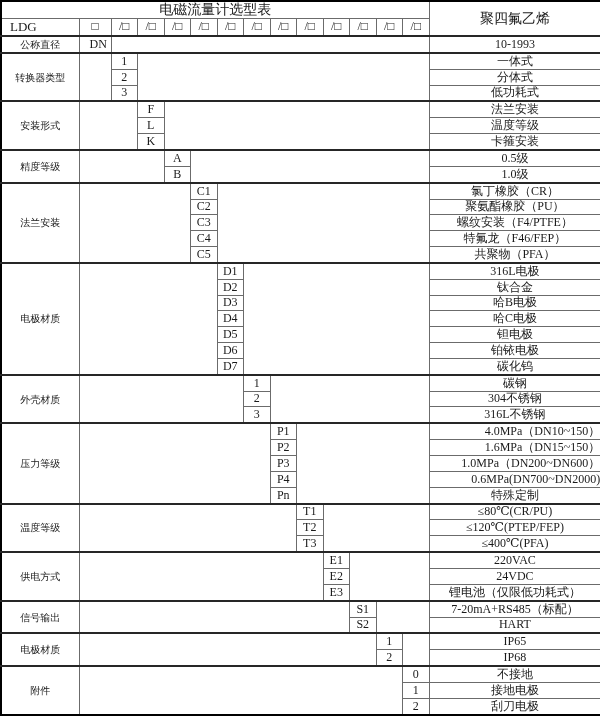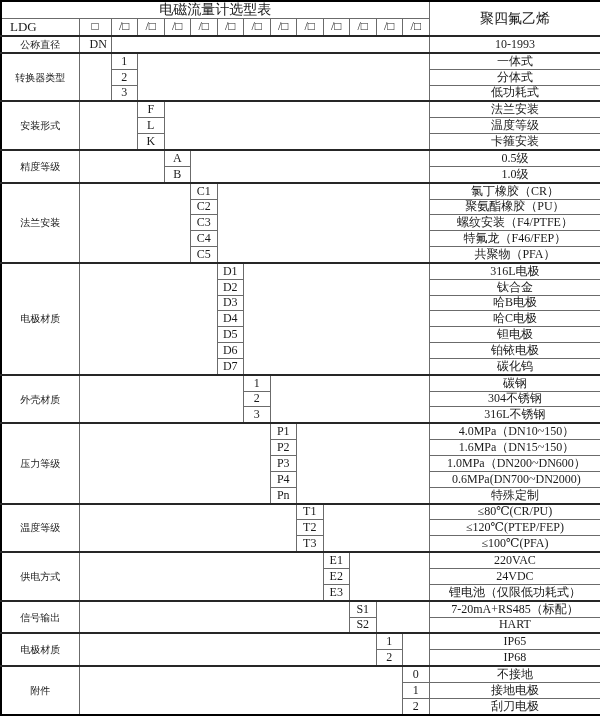--- a/index.html
+++ b/index.html
@@ -28,21 +28,21 @@
   tr.h1{height:17px;padding-left:48px;}
   tr.h2{height:18px;}
   td.title-cell{border-bottom:1px solid var(--thin);font-size:14px;}
   td.desc-head{border-left:1px solid var(--thin);font-size:14px;}
   td.ldg-cell{text-align:left;padding-left:8px;font-size:13px;}
   td.slot{border:1px solid var(--thin);font-size:12px;}
   td.lab{border-right:1px solid var(--thin);font-size:10px;}
   td.code{border:1px solid var(--thin);}
   td.code.dn{text-align:left;padding-left:10px;}
   td.desc{border:1px solid var(--thin);}
-  td.desc.al{text-align:center;padding-left:3px;}
+  td.desc.al{text-align:right;padding-left:3px;}
   td.sp{border:0;}
   tr.sec td{border-top:2px solid var(--thick);}
 </style>
 </head>
 <body>
 
 <table class="sel">
   <colgroup>
     <col style="width:78px">
       <col style="width:32px">
@@ -236,21 +236,21 @@
     <td class="code">T1</td>
     <td class="sp" colspan="4" rowspan="3"></td>
     <td class="desc">≤80℃(CR/PU)</td>
   </tr>
   <tr>
         <td class="code">T2</td>
         <td class="desc">≤120℃(PTEP/FEP)</td>
       </tr>
   <tr>
         <td class="code">T3</td>
-        <td class="desc">≤100℃(PFA)</td>
+        <td class="desc">≤400℃(PFA)</td>
       </tr>
 
   <tr class="sec">
     <td class="lab" rowspan="3">供电方式</td>
     <td class="sp" colspan="9" rowspan="3"></td>
     <td class="code">E1</td>
     <td class="sp" colspan="3" rowspan="3"></td>
     <td class="desc">220VAC</td>
   </tr>
   <tr>

